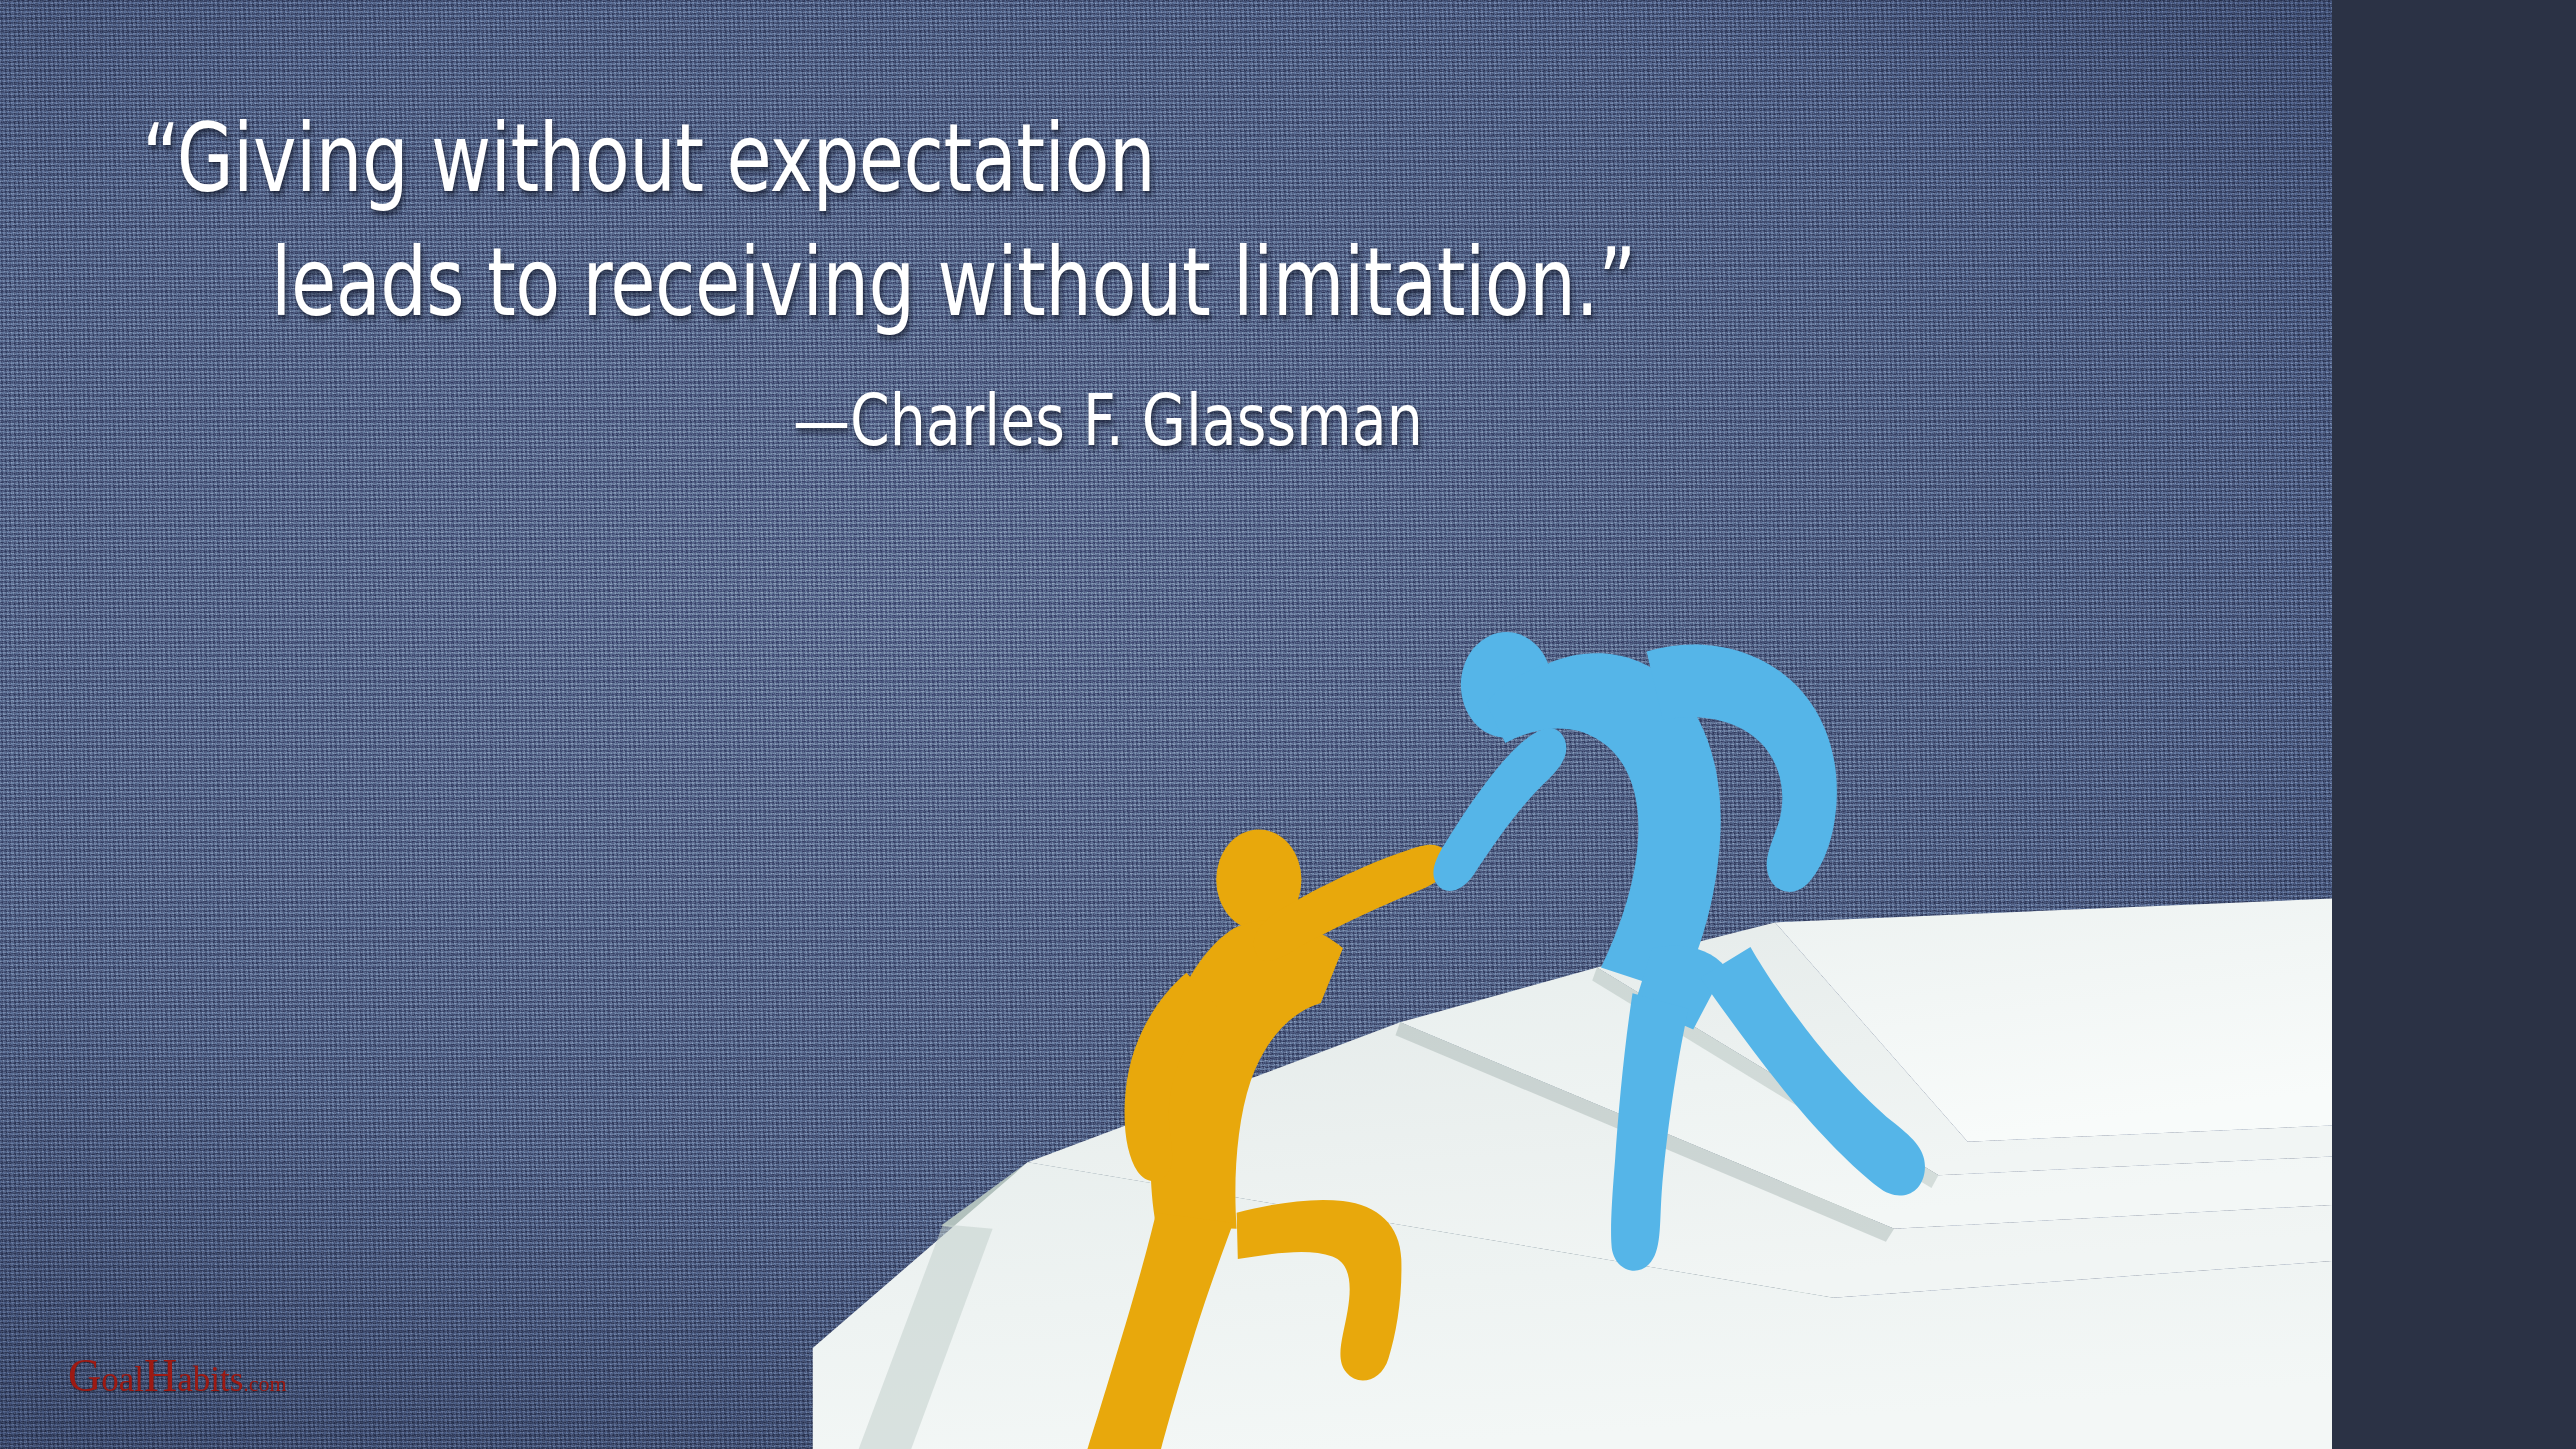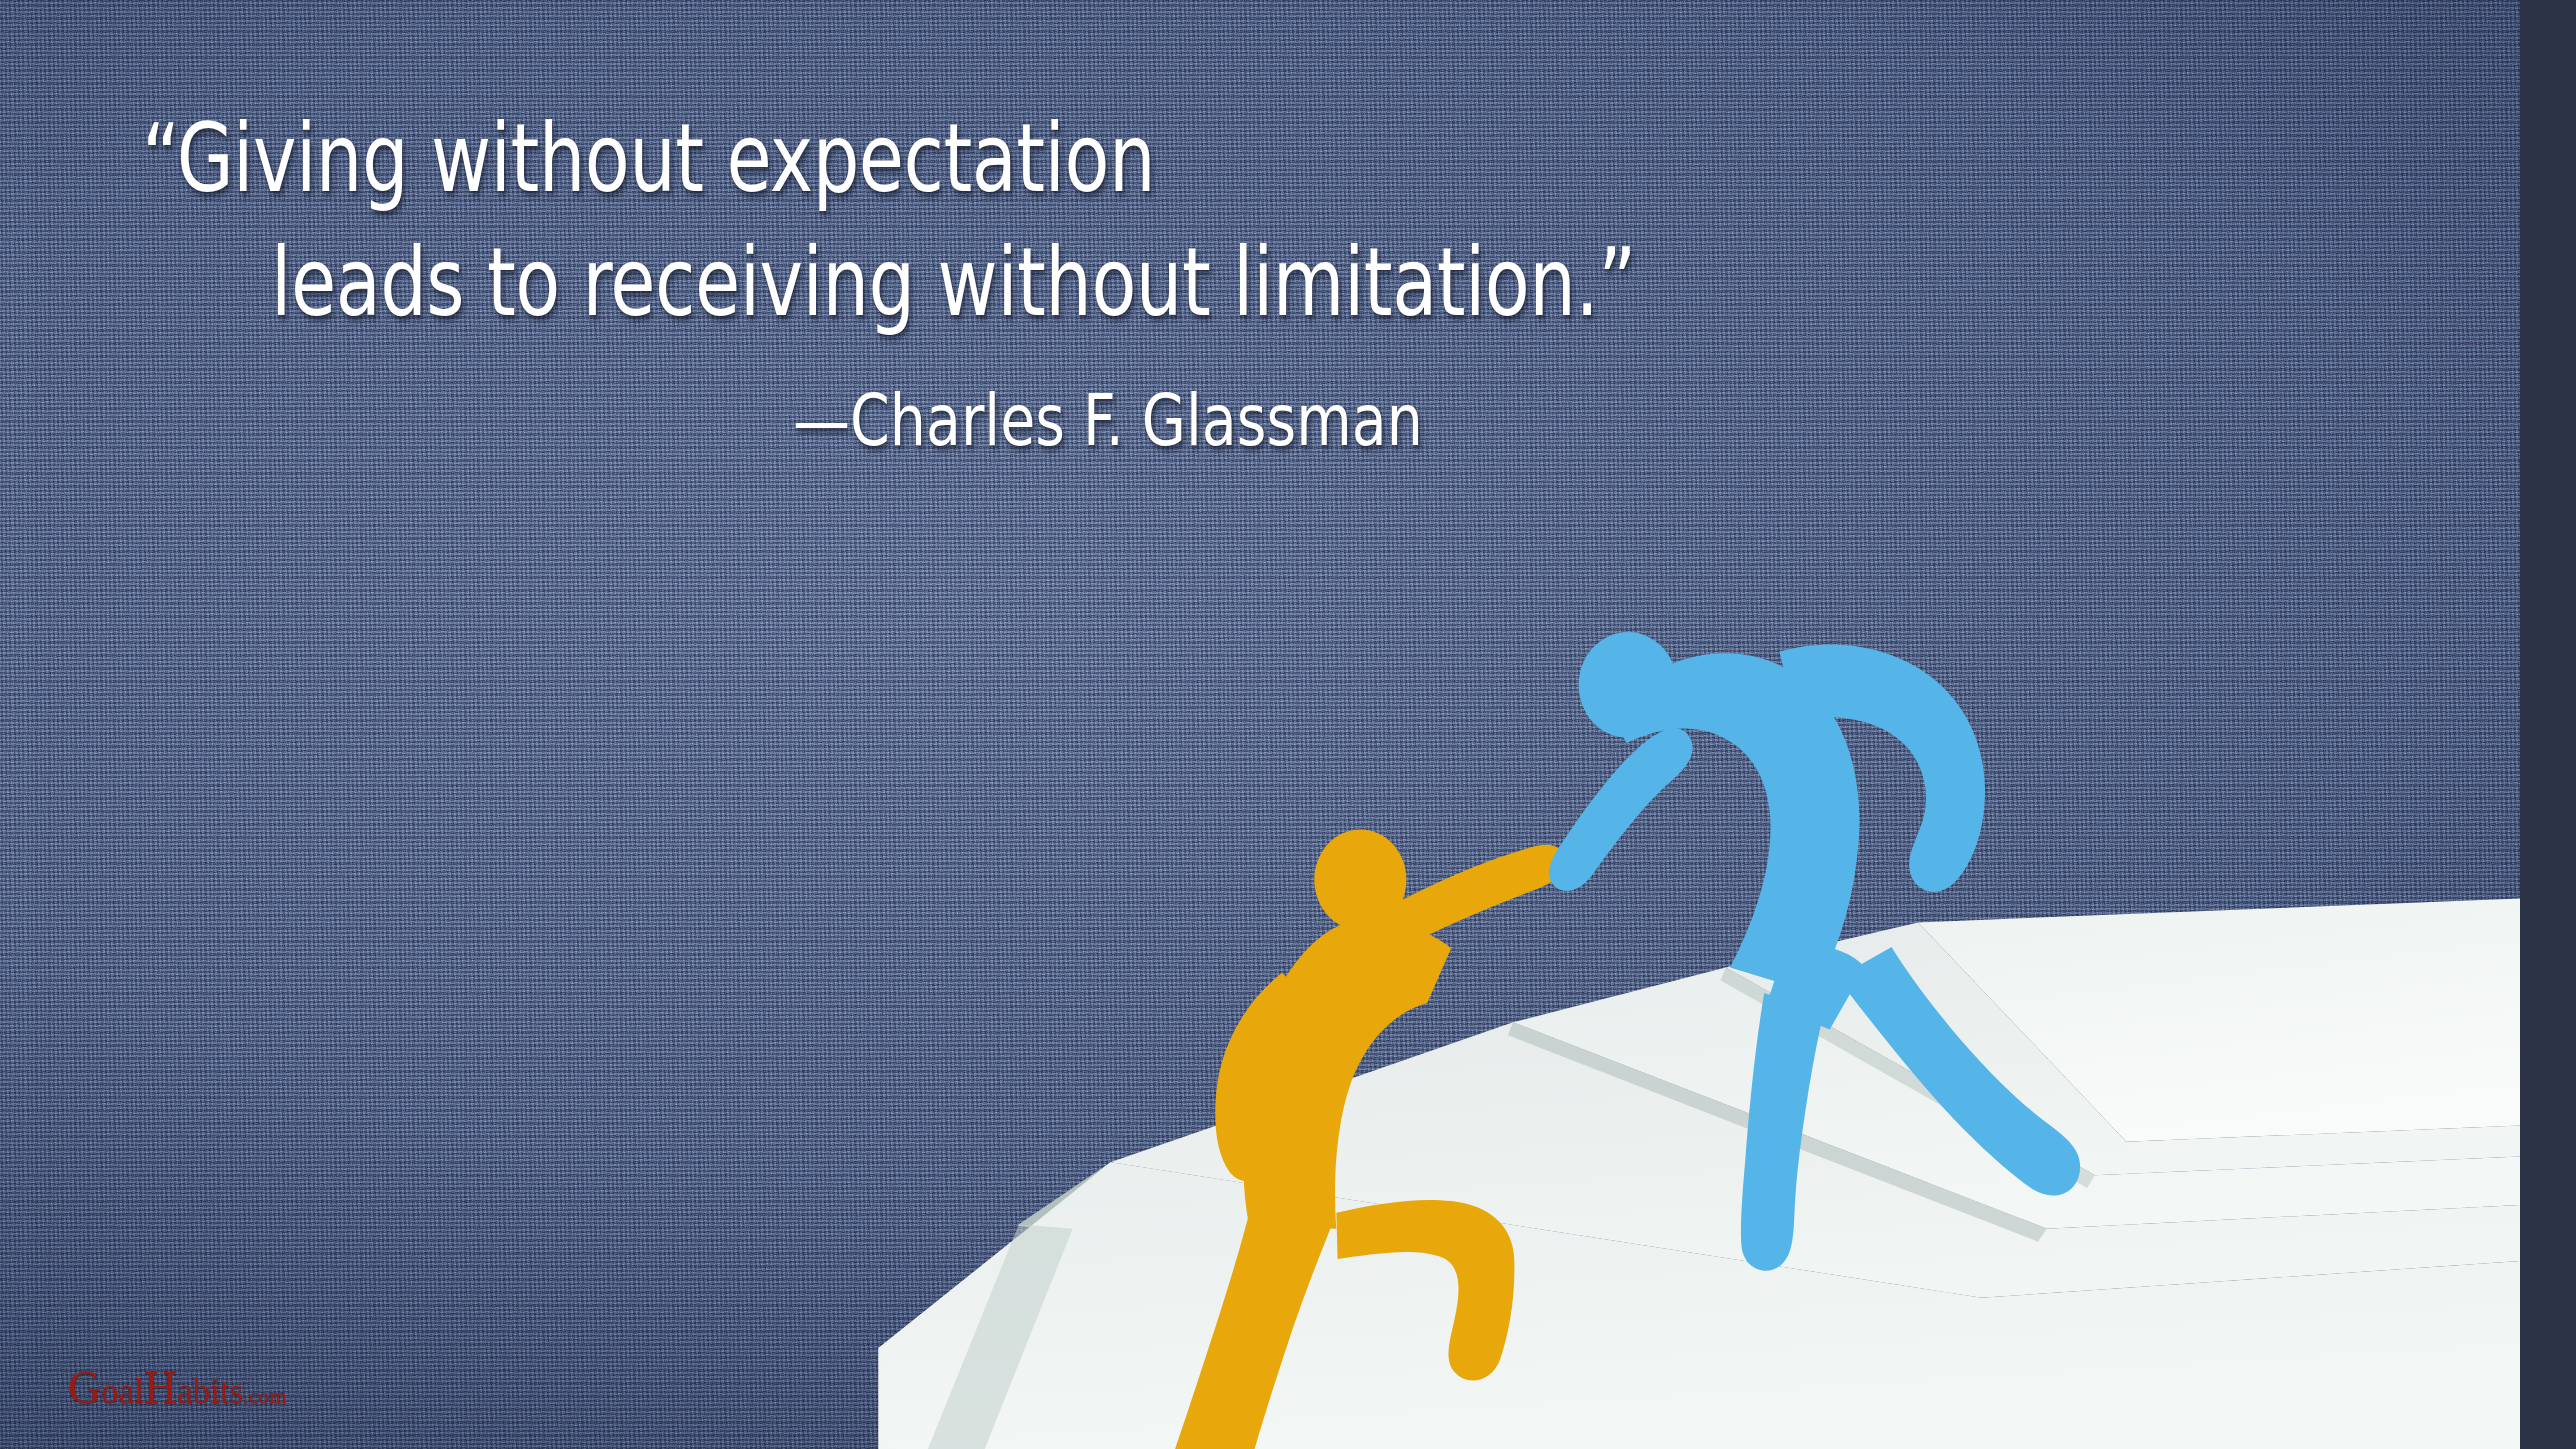--- a/index.html
+++ b/index.html
@@ -1,18 +1,18 @@
 <!DOCTYPE html>
 <html style="font-size:10.3px"><head>
 <meta charset="utf-8">
 <style>
   html,body{margin:0;padding:0;background:#2b3245;}
   #stage{
     position:relative;
-    width:2520px;height:1450px;
+    width:2332px;height:1450px;
     overflow:hidden;
     font-family:"Liberation Sans", sans-serif;
   }
 
   
   .bg-base{
     position:absolute;inset:0;
     background:
       radial-gradient(120% 95% at 38% 42%, #6b7c9e 0%, #5e6f93 38%, #51628a 68%, #464f70 100%);
   }
@@ -80,21 +80,20 @@
 
   
   .watermark{
     position:absolute;
     left:68px;top:1353px;
     font-family:"Liberation Serif","DejaVu Serif", serif;
     color:#9d1a13;
     white-space:nowrap;
     text-shadow:0 0.6px 1.3px rgba(0,0,0,.35);
     line-height:1;
-    margin-top:12px;
   }
   .wm-cap{font-size:46px;}
   .wm-low{font-size:35px;}
   .wm-dom{font-size:22px;}
 </style>
 </head>
 <body>
 
 <div id="stage">
 

